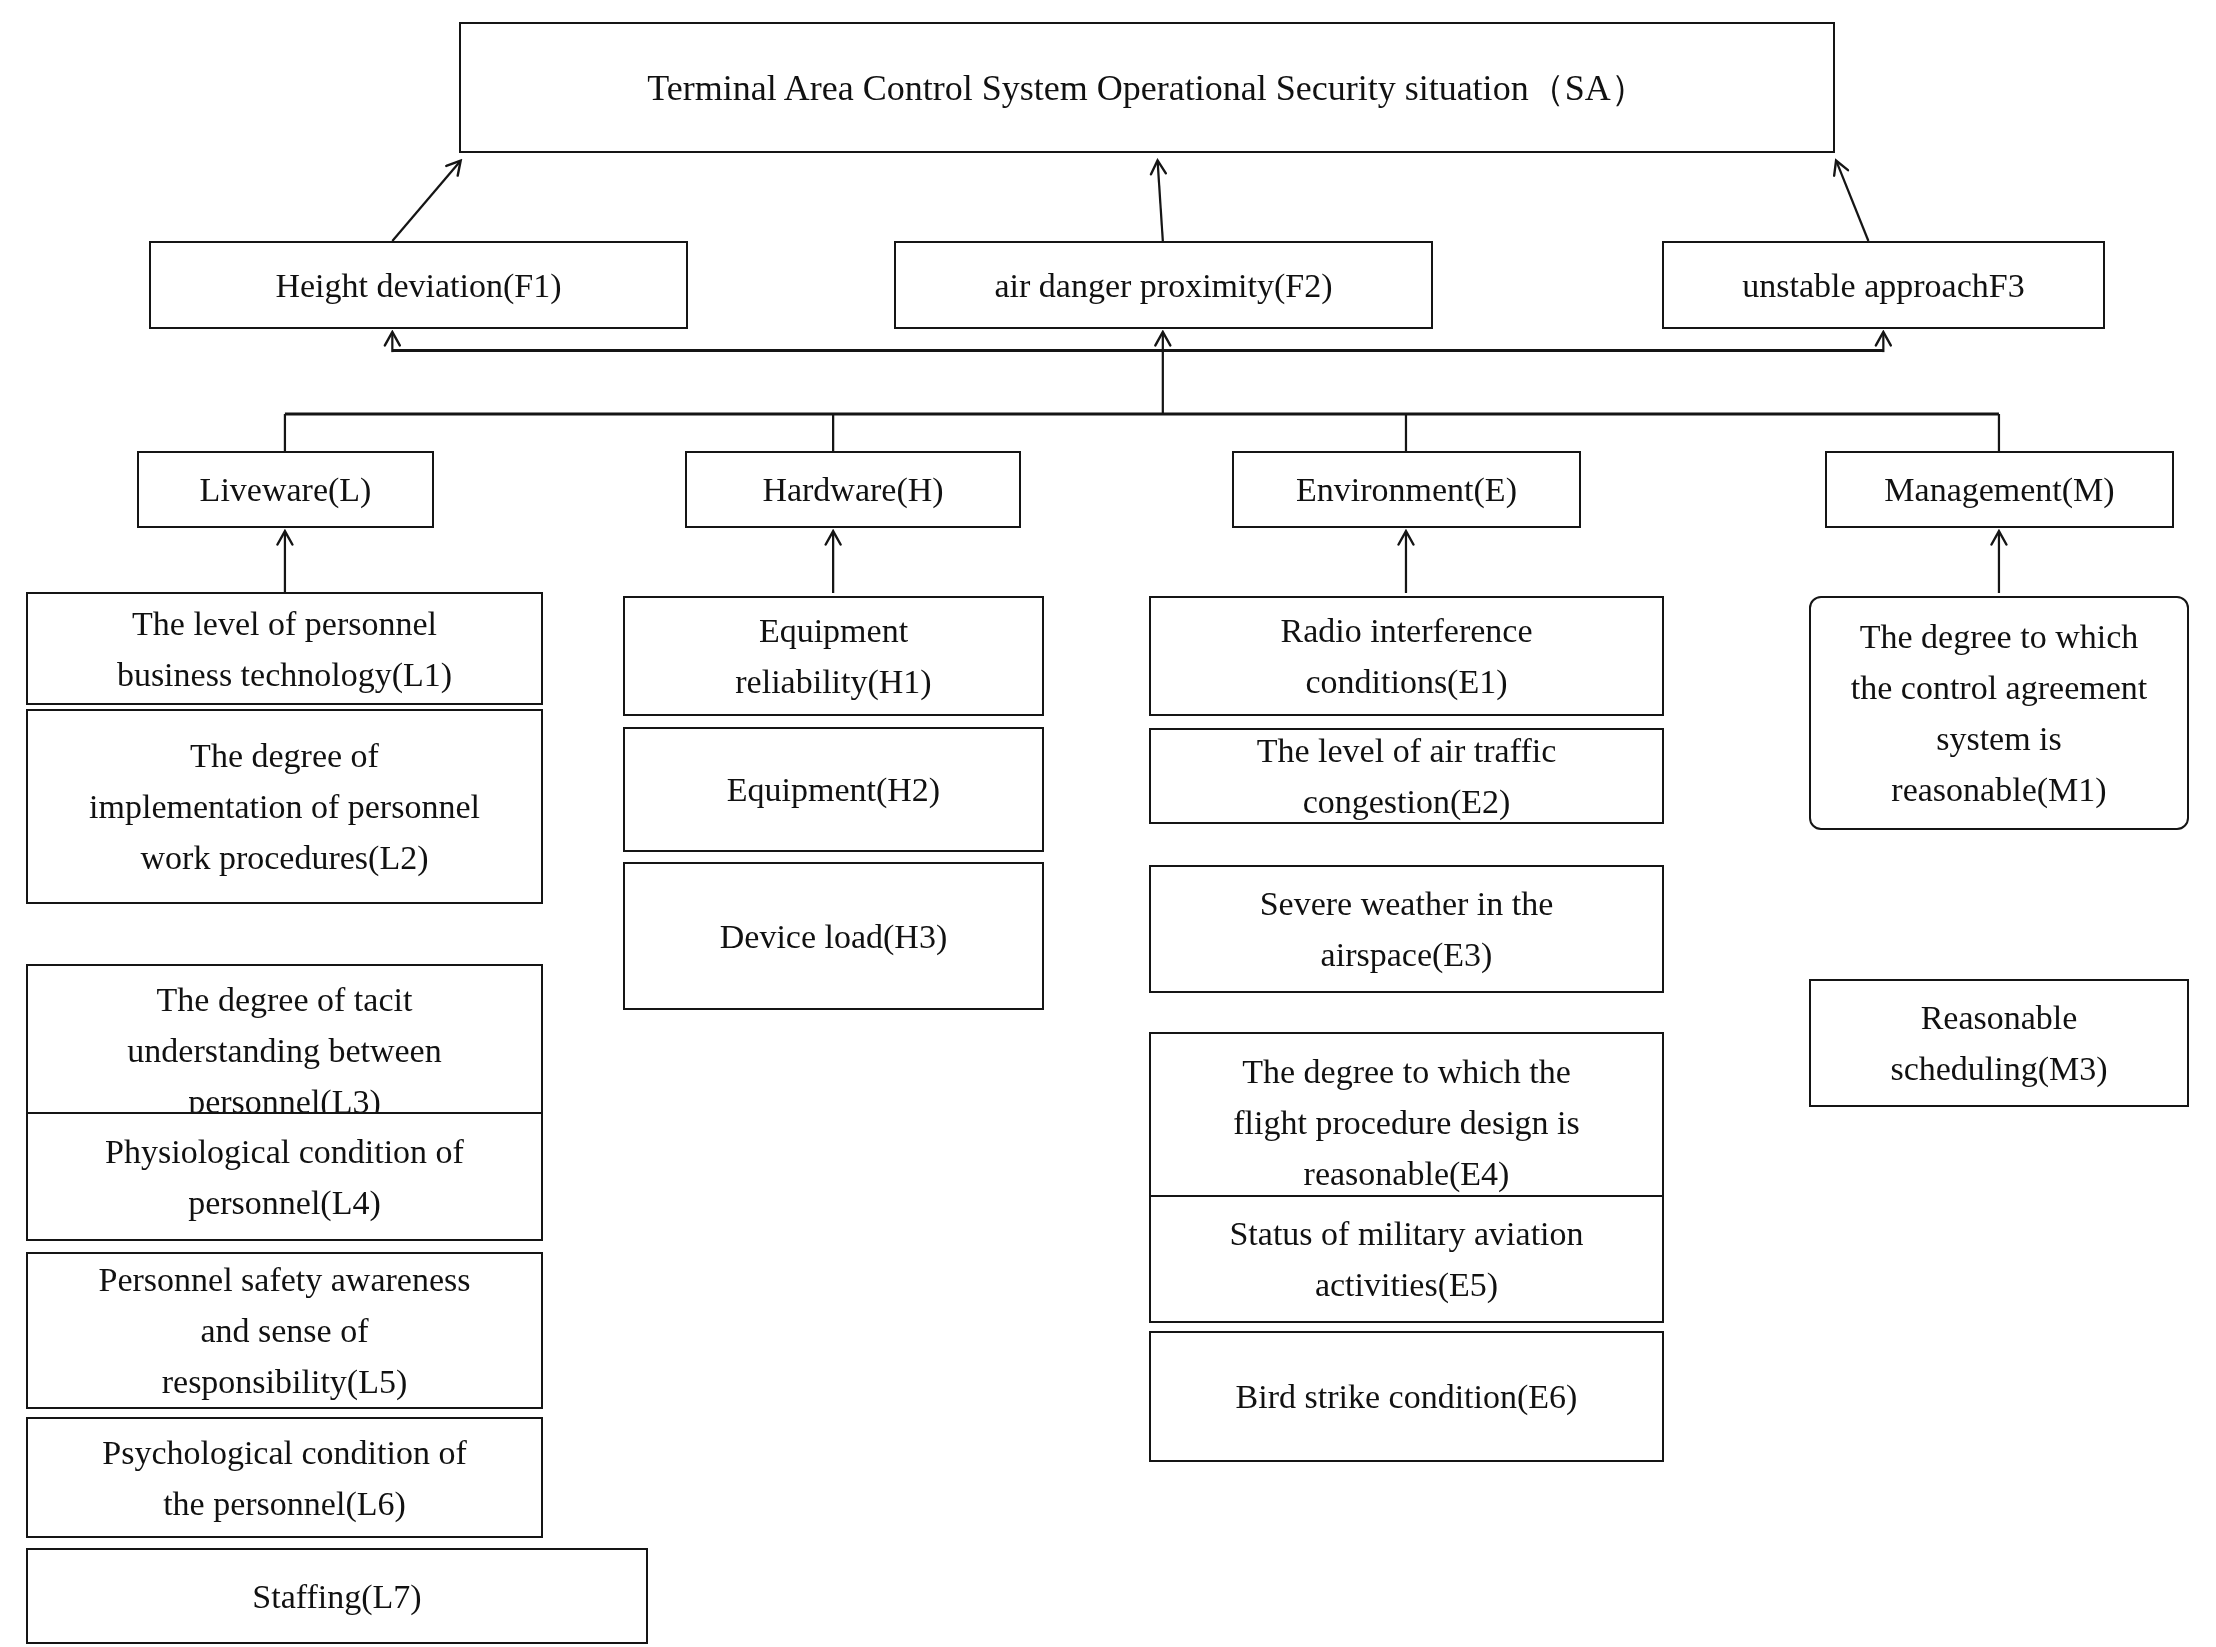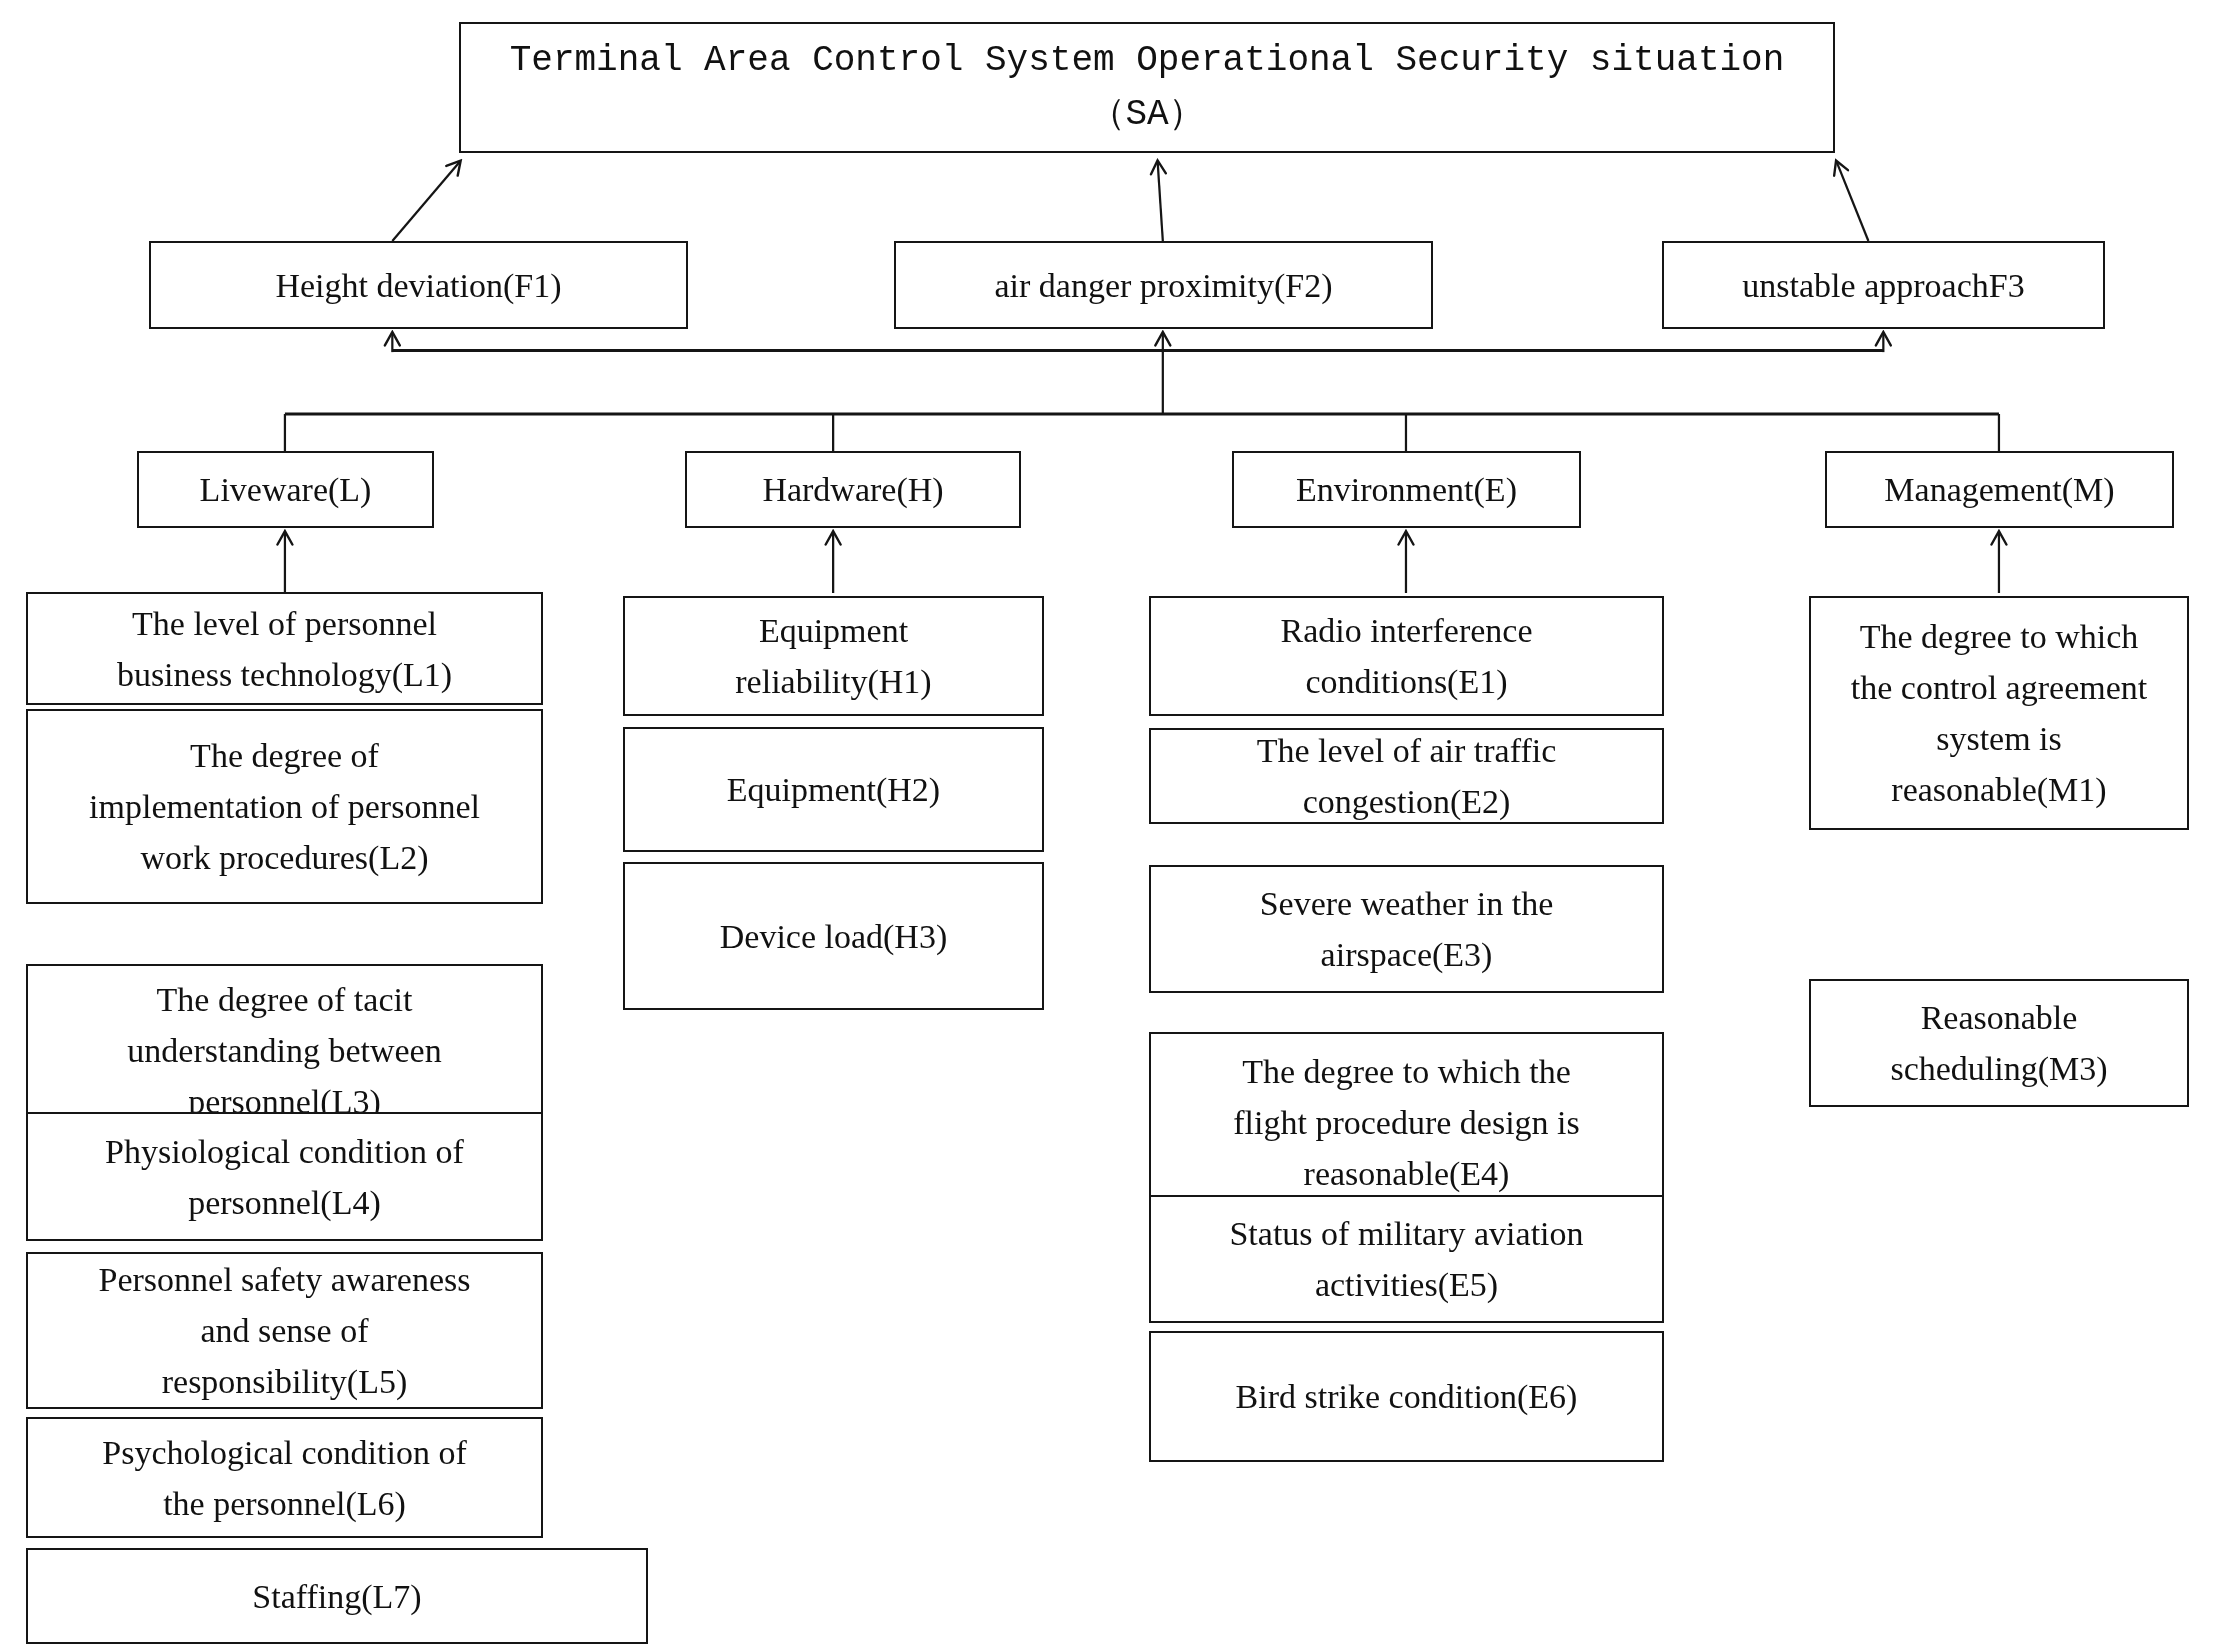--- a/index.html
+++ b/index.html
@@ -29,21 +29,21 @@
     background: #ffffff;
     display: flex;
     align-items: center;
     justify-content: center;
     text-align: center;
     white-space: pre-line;
     line-height: 1.5;
     padding: 0 7.5px;
     z-index: 2;
   }
-  .title-node  { font-size: 36px; font-family: Liberation Mono, monospace; }
+  .title-node  { font-size: 36px; }
   .factor-node { font-size: 34px; }
   .header-node { font-size: 34px; }
   .child-node  { font-size: 34px; }
 </style>
 </head>
 <body>
 
 <div class="canvas">
 
   <svg class="connectors" width="2216" height="1647" viewBox="0 0 2971 2208">
@@ -115,21 +115,21 @@
 congestion(E2)</div>
   <div class="node child-node" style="left:1149px; top:865px; width:515px; height:128px;">Severe weather in the
 airspace(E3)</div>
   <div class="node child-node" style="left:1149px; top:1003px; width:515px; height:181px;margin-top:29px;">The degree to which the
 flight procedure design is
 reasonable(E4)</div>
   <div class="node child-node" style="left:1149px; top:1195px; width:515px; height:128px;">Status of military aviation
 activities(E5)</div>
   <div class="node child-node" style="left:1149px; top:1331px; width:515px; height:131px;">Bird strike condition(E6)</div>
 
-  <div class="node child-node" style="left:1809px; top:596px; width:380px; height:234px;">The degree to which
+  <div class="node child-node" style="left:1809px; top:596px; width:380px; height:234px;border-radius:12px;">The degree to which
 the control agreement
 system is
 reasonable(M1)</div>
   <div class="node child-node" style="left:1809px; top:979px; width:380px; height:128px;">Reasonable
 scheduling(M3)</div>
 
 </div>
 
 
 </body></html>

